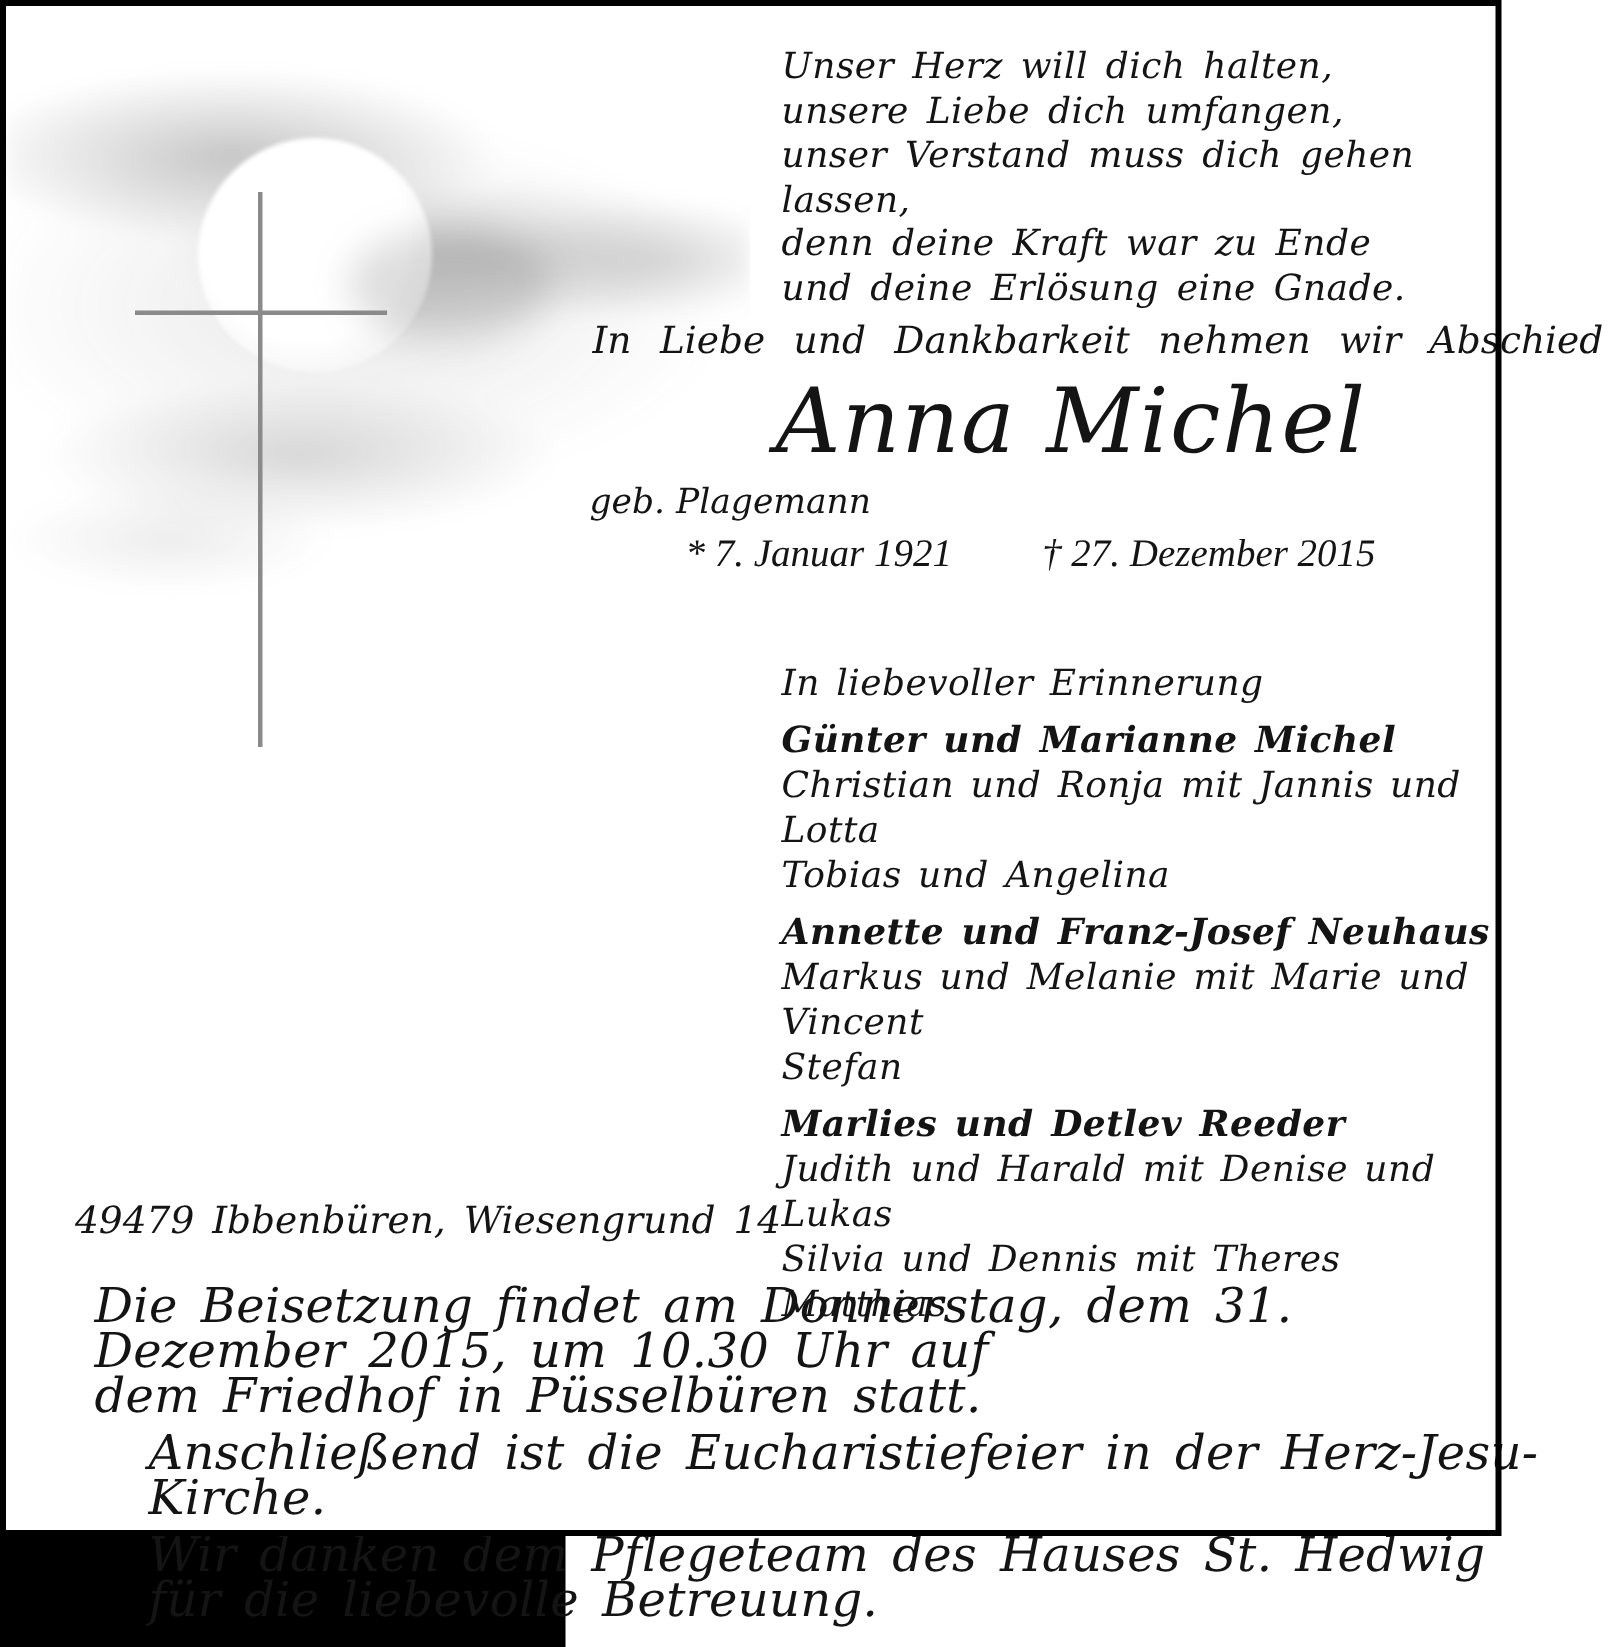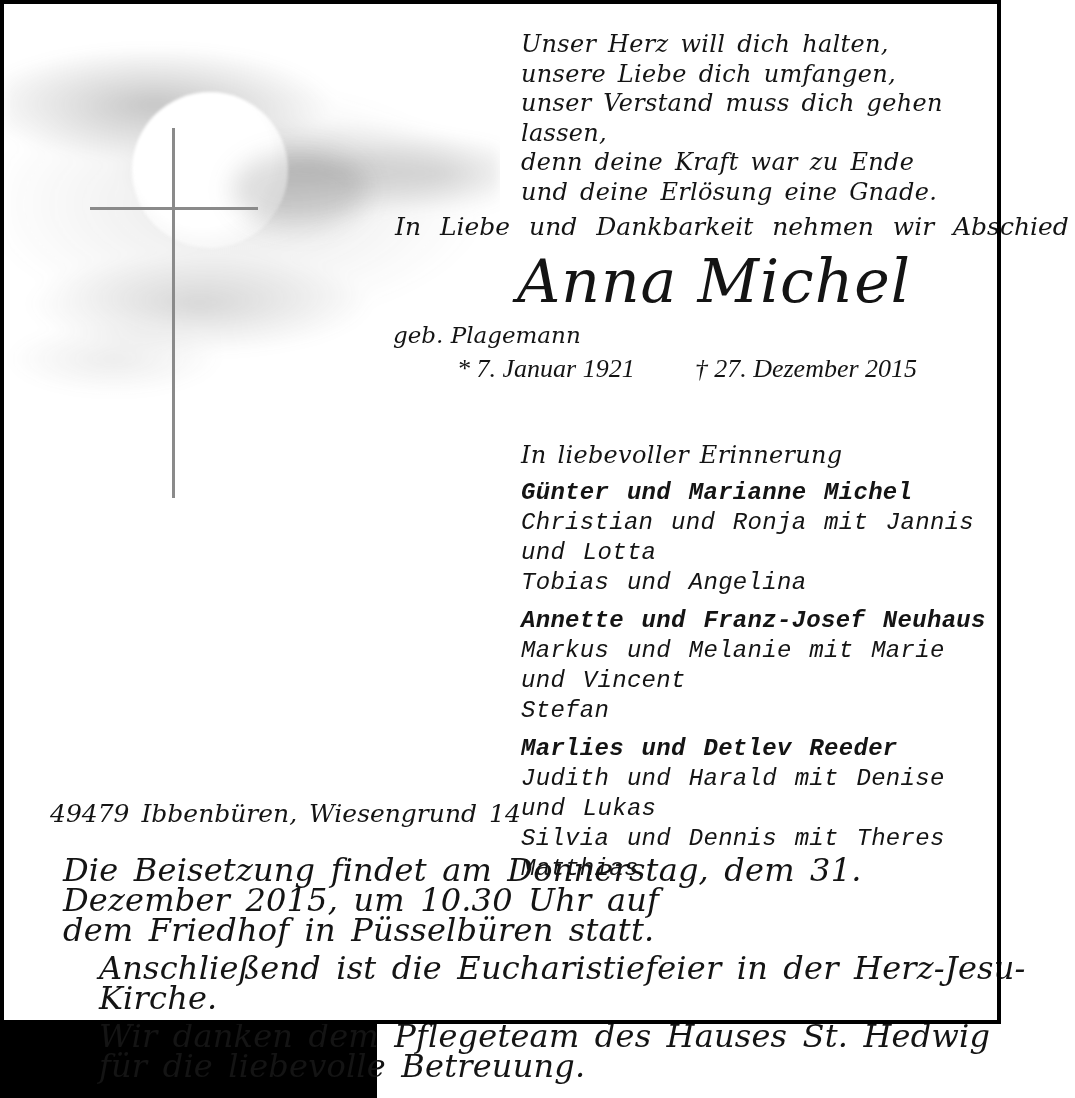--- a/index.html
+++ b/index.html
@@ -95,21 +95,21 @@
   }
   .dates .death { margin-left: 60px; }
   .memorial {
     left: 521px; top: 418px;
     font-size: 24px; line-height: 30px;
     word-spacing: 3px; letter-spacing: 0.3px;
     z-index: 10;
     margin-top: 22px;
   }
   .memorial .heading { margin-bottom: 7px; }
-  .group { margin-top: 8px; font-family: Liberation Mono, monospace; }
+  .group { margin-top: 8px; }
   .group .head { font-weight: bold; }
   .address {
     left: 50px; top: 799px;
     font-size: 25px; word-spacing: 4px; z-index: 10;
   }
   .funeral {
     left: 63px; top: 855px;
     font-size: 32px; line-height: 30px;
     word-spacing: 5px; letter-spacing: 0.2px;
     width: 980px; z-index: 10;

